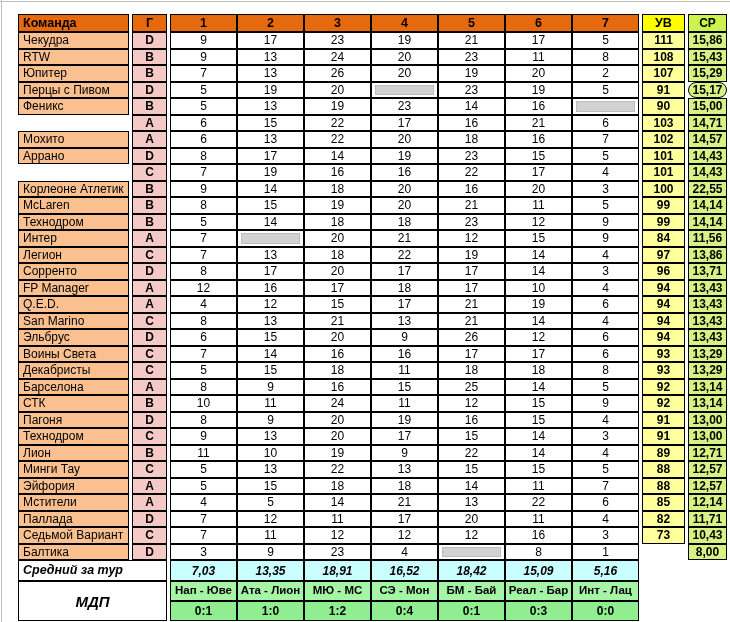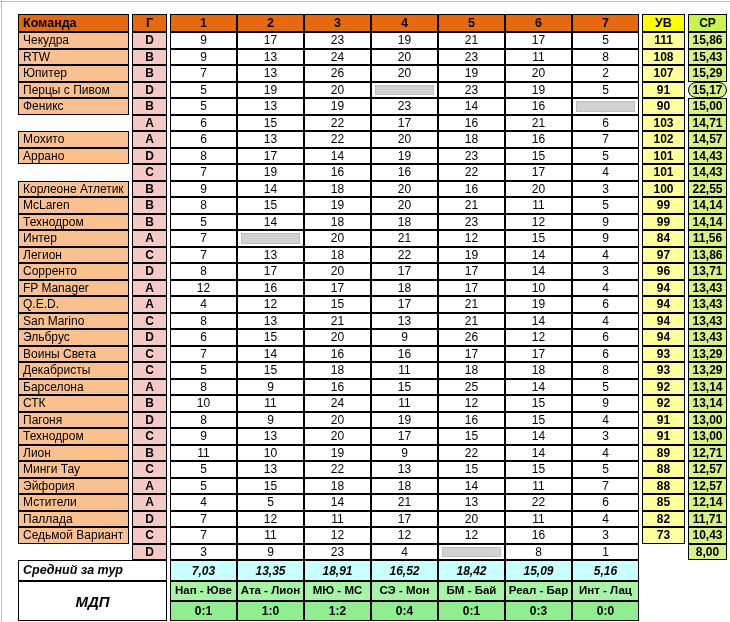--- a/index.html
+++ b/index.html
@@ -388,20 +388,21 @@
     <div class="c grp" style="grid-area: 32 / 3;">C</div>
     <div class="c" style="grid-area: 32 / 5;">7</div>
     <div class="c" style="grid-area: 32 / 6;">11</div>
     <div class="c" style="grid-area: 32 / 7;">12</div>
     <div class="c" style="grid-area: 32 / 8;">12</div>
     <div class="c" style="grid-area: 32 / 9;">12</div>
     <div class="c" style="grid-area: 32 / 10;">16</div>
     <div class="c" style="grid-area: 32 / 11;">3</div>
     <div class="c uvc" style="grid-area: 32 / 13;">73</div>
     <div class="c src" style="grid-area: 32 / 15;">10,43</div>
+    <div class="c team left" style="grid-area: 33 / 1;">Балтика</div>
     <div class="c grp" style="grid-area: 33 / 3;">D</div>
     <div class="c" style="grid-area: 33 / 5;">3</div>
     <div class="c" style="grid-area: 33 / 6;">9</div>
     <div class="c" style="grid-area: 33 / 7;">23</div>
     <div class="c" style="grid-area: 33 / 8;">4</div>
     <div class="c miss" style="grid-area: 33 / 9;"></div>
     <div class="c" style="grid-area: 33 / 10;">8</div>
     <div class="c" style="grid-area: 33 / 11;">1</div>
     <div class="c uvc" style="grid-area: 33 / 13; margin-left: 46px;">48</div>
     <div class="c src" style="grid-area: 33 / 15;">8,00</div>

